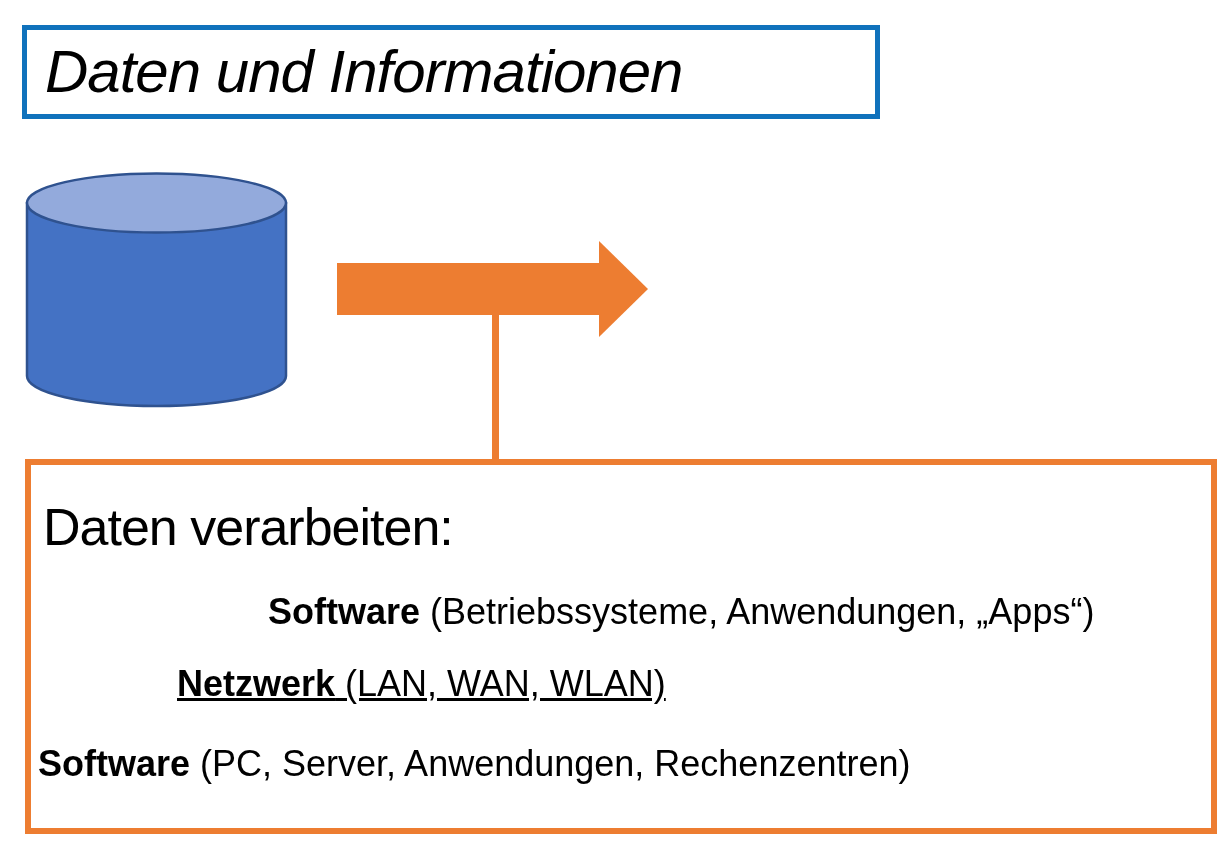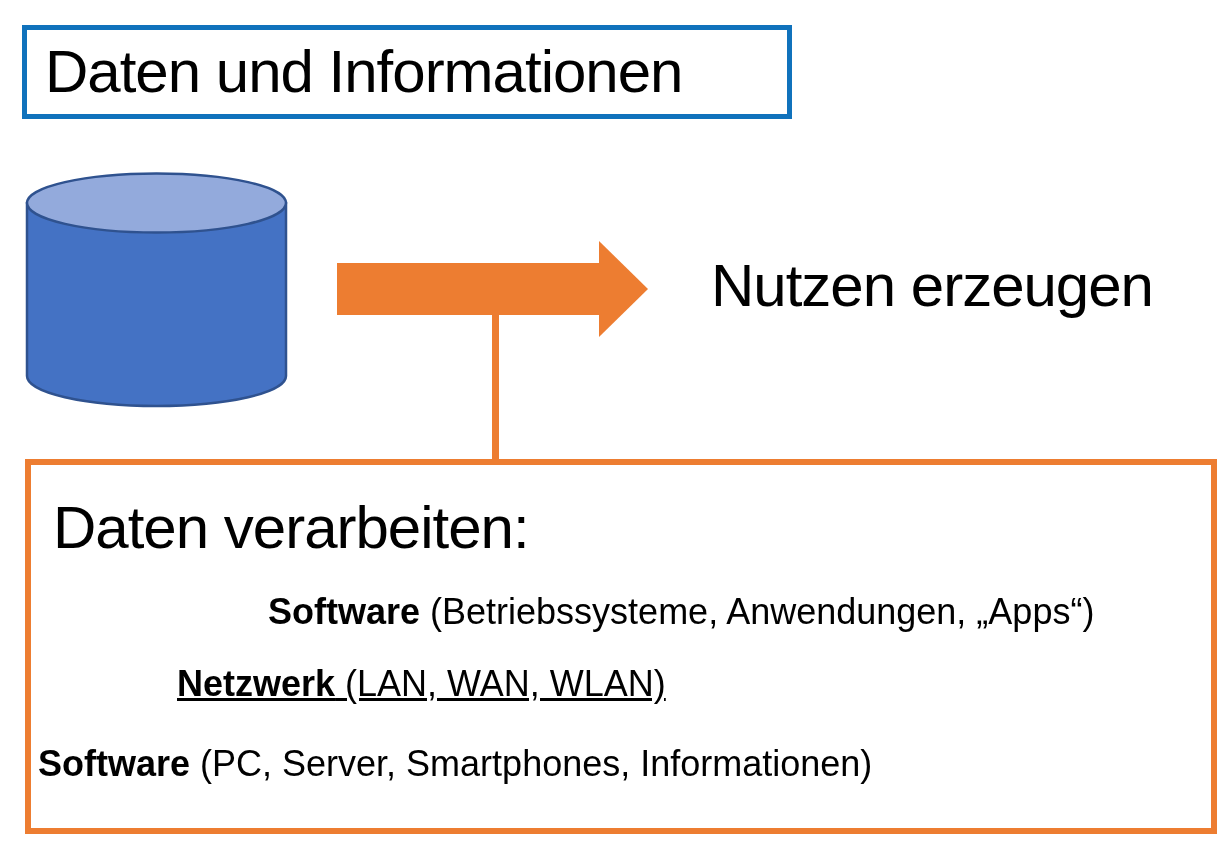--- a/index.html
+++ b/index.html
@@ -19,25 +19,26 @@
     width: 1228px;
     height: 854px;
     background: #ffffff;
     overflow: hidden;
   }
 
   
   .title-box {
     position: absolute;
     left: 22px; top: 25px;
-    width: 770px; height: 94px;
+    width: 858px; height: 94px;
     border: 5px solid var(--c-blue_border, #1072BC);
     display: flex;
     align-items: center;
     padding-left: 18px;
+    font-style: italic;
   }
   .title-box span {
     font-size: 60px;
     line-height: 1;
     white-space: nowrap;
     letter-spacing: -1px;
   }
 
   
   .cylinder {
@@ -82,22 +83,22 @@
 
   
   .process-box {
     position: absolute;
     left: 25px; top: 459px;
     width: 1192px; height: 375px;
     border: 6px solid var(--c-orange, #ED7D31);
   }
   .process-heading {
     position: absolute;
-    left: 22px; top: 28px;
-    font-size: 60px;
+    left: 12px; top: 28px;
+    font-size: 52px;
     line-height: 69px;
     white-space: nowrap;
     letter-spacing: -1px;
   }
   .process-line {
     position: absolute;
     font-size: 36px;
     line-height: 46px;
     white-space: nowrap;
   }
@@ -117,25 +118,24 @@
 
   <svg class="cylinder" viewBox="0 0 263 236" xmlns="http://www.w3.org/2000/svg" aria-hidden="true">
     <path class="cyl-body" d="M 2 31 L 2 204 A 129.5 30 0 0 0 261 204 L 261 31 Z"></path>
     <ellipse class="cyl-top" cx="131.5" cy="31" rx="129.5" ry="29.5"></ellipse>
   </svg>
 
   <div class="arrow-shaft"></div>
   <div class="arrow-head"></div>
   <div class="connector"></div>
 
-  <div class="arrow-label">Nutzen erzeugen</div>
 
   <div class="process-box">
     <div class="process-heading">Daten verarbeiten:</div>
 
     <div class="process-line line-software"><span class="lead">Software</span><span> (Betriebssysteme, Anwendungen, „Apps“)</span></div>
 
     <div class="process-line line-netzwerk"><span class="lead">Netzwerk</span><span> (LAN, WAN, WLAN)</span></div>
 
-    <div class="process-line line-hardware"><span class="lead">Software</span><span> (PC, Server, Smartphones, Informationen)</span></div>
+    <div class="process-line line-hardware"><span class="lead">Software</span><span> (PC, Server, Anwendungen, Rechenzentren)</span></div>
   </div>
 
 </div>
 
 </body></html>

